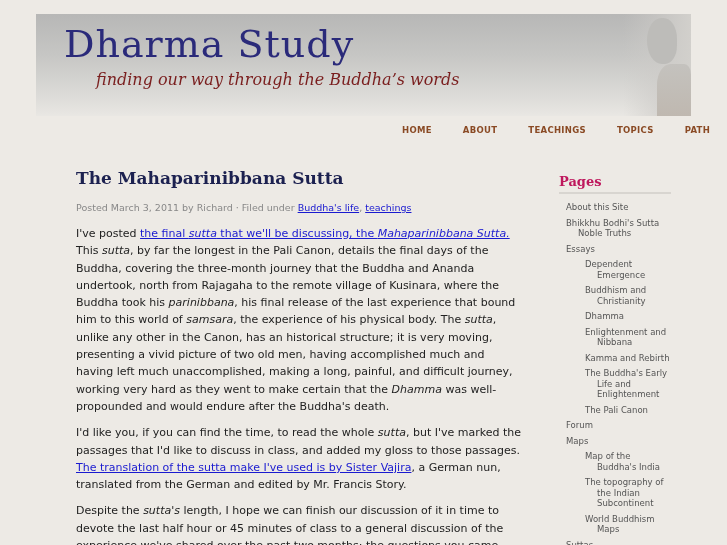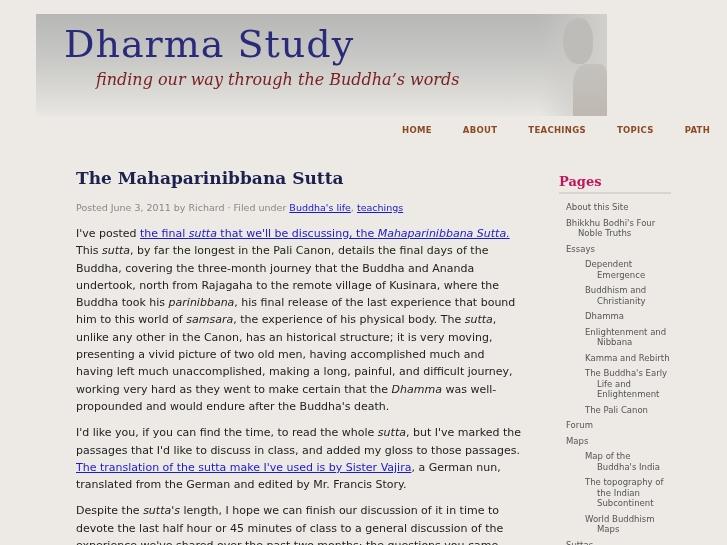--- a/index.html
+++ b/index.html
@@ -5,21 +5,21 @@
   html, body { margin: 0; padding: 0; }
   body {
     width: 727px; height: 545px; overflow: hidden;
     background: #edeae5;
     font-family: "DejaVu Sans", sans-serif;
     color: #222;
     position: relative;
   }
   .header {
     position: absolute; left: 36px; top: 14px;
-    width: 571px; height: 102px;
+    width: 655px; height: 102px;
     background: linear-gradient(to bottom, #b7b7b6 0%, #c6c6c4 40%, #dcdbd8 80%, #e9e7e3 100%);
     overflow: hidden;
   }
   .site-title {
     position: absolute; left: 28px; top: 8px;
     font-family: "DejaVu Serif", serif;
     font-size: 38px; color: #2a2a7a;
     letter-spacing: 1px;
     font-weight: normal;
   }
@@ -106,34 +106,34 @@
   <a>ABOUT</a>
   <a>TEACHINGS</a>
   <a>TOPICS</a>
   <a>PATH</a>
   <a>NETWORK</a>
 </nav>
 
 <div class="main">
   <h2 class="post-title">The Mahaparinibbana Sutta</h2>
   <div class="meta">
-    <span>Posted June 3, 2011 by Richard · Filed under </span><a>Buddha's life</a><span>, </span><a>teachings</a>
+    <span>Posted March 3, 2011 by Richard · Filed under </span><a>Buddha's life</a><span>, </span><a>teachings</a>
   </div>
   <div class="post">
     <p><span>I've posted </span><a><span>the final </span><i>sutta</i><span> that we'll be discussing, the </span><i>Mahaparinibbana Sutta.</i></a><span> This </span><i>sutta</i><span>, by far the longest in the Pali Canon, details the final days of the Buddha, covering the three-month journey that the Buddha and Ananda undertook, north from Rajagaha to the remote village of Kusinara, where the Buddha took his </span><i>parinibbana</i><span>, his final release of the last experience that bound him to this world of </span><i>samsara</i><span>, the experience of his physical body. The </span><i>sutta</i><span>, unlike any other in the Canon, has an historical structure; it is very moving, presenting a vivid picture of two old men, having accomplished much and having left much unaccomplished, making a long, painful, and difficult journey, working very hard as they went to make certain that the </span><i>Dhamma</i><span> was well-propounded and would endure after the Buddha's death.</span></p>
     <p><span>I'd like you, if you can find the time, to read the whole </span><i>sutta</i><span>, but I've marked the passages that I'd like to discuss in class, and added my gloss to those passages. </span><a>The translation of the sutta make I've used is by Sister Vajira</a><span>, a German nun, translated from the German and edited by Mr. Francis Story.</span></p>
     <p><span>Despite the </span><i>sutta's</i><span> length, I hope we can finish our discussion of it in time to devote the last half hour or 45 minutes of class to a general discussion of the experience we've shared over the past two months: the questions you came with, the questions</span></p>
   </div>
 </div>
 
 <aside class="sidebar">
   <h3>Pages</h3>
   <ul class="pages">
     <li><span>About this Site</span></li>
-    <li><span>Bhikkhu Bodhi's Four Noble Truths</span></li>
+    <li><span>Bhikkhu Bodhi's Sutta Noble Truths</span></li>
     <li><span>Essays</span></li>
     <li class="child"><span>Dependent Emergence</span></li>
     <li class="child"><span>Buddhism and Christianity</span></li>
     <li class="child"><span>Dhamma</span></li>
     <li class="child"><span>Enlightenment and Nibbana</span></li>
     <li class="child"><span>Kamma and Rebirth</span></li>
     <li class="child"><span>The Buddha's Early Life and Enlightenment</span></li>
     <li class="child"><span>The Pali Canon</span></li>
     <li><span>Forum</span></li>
     <li><span>Maps</span></li>

